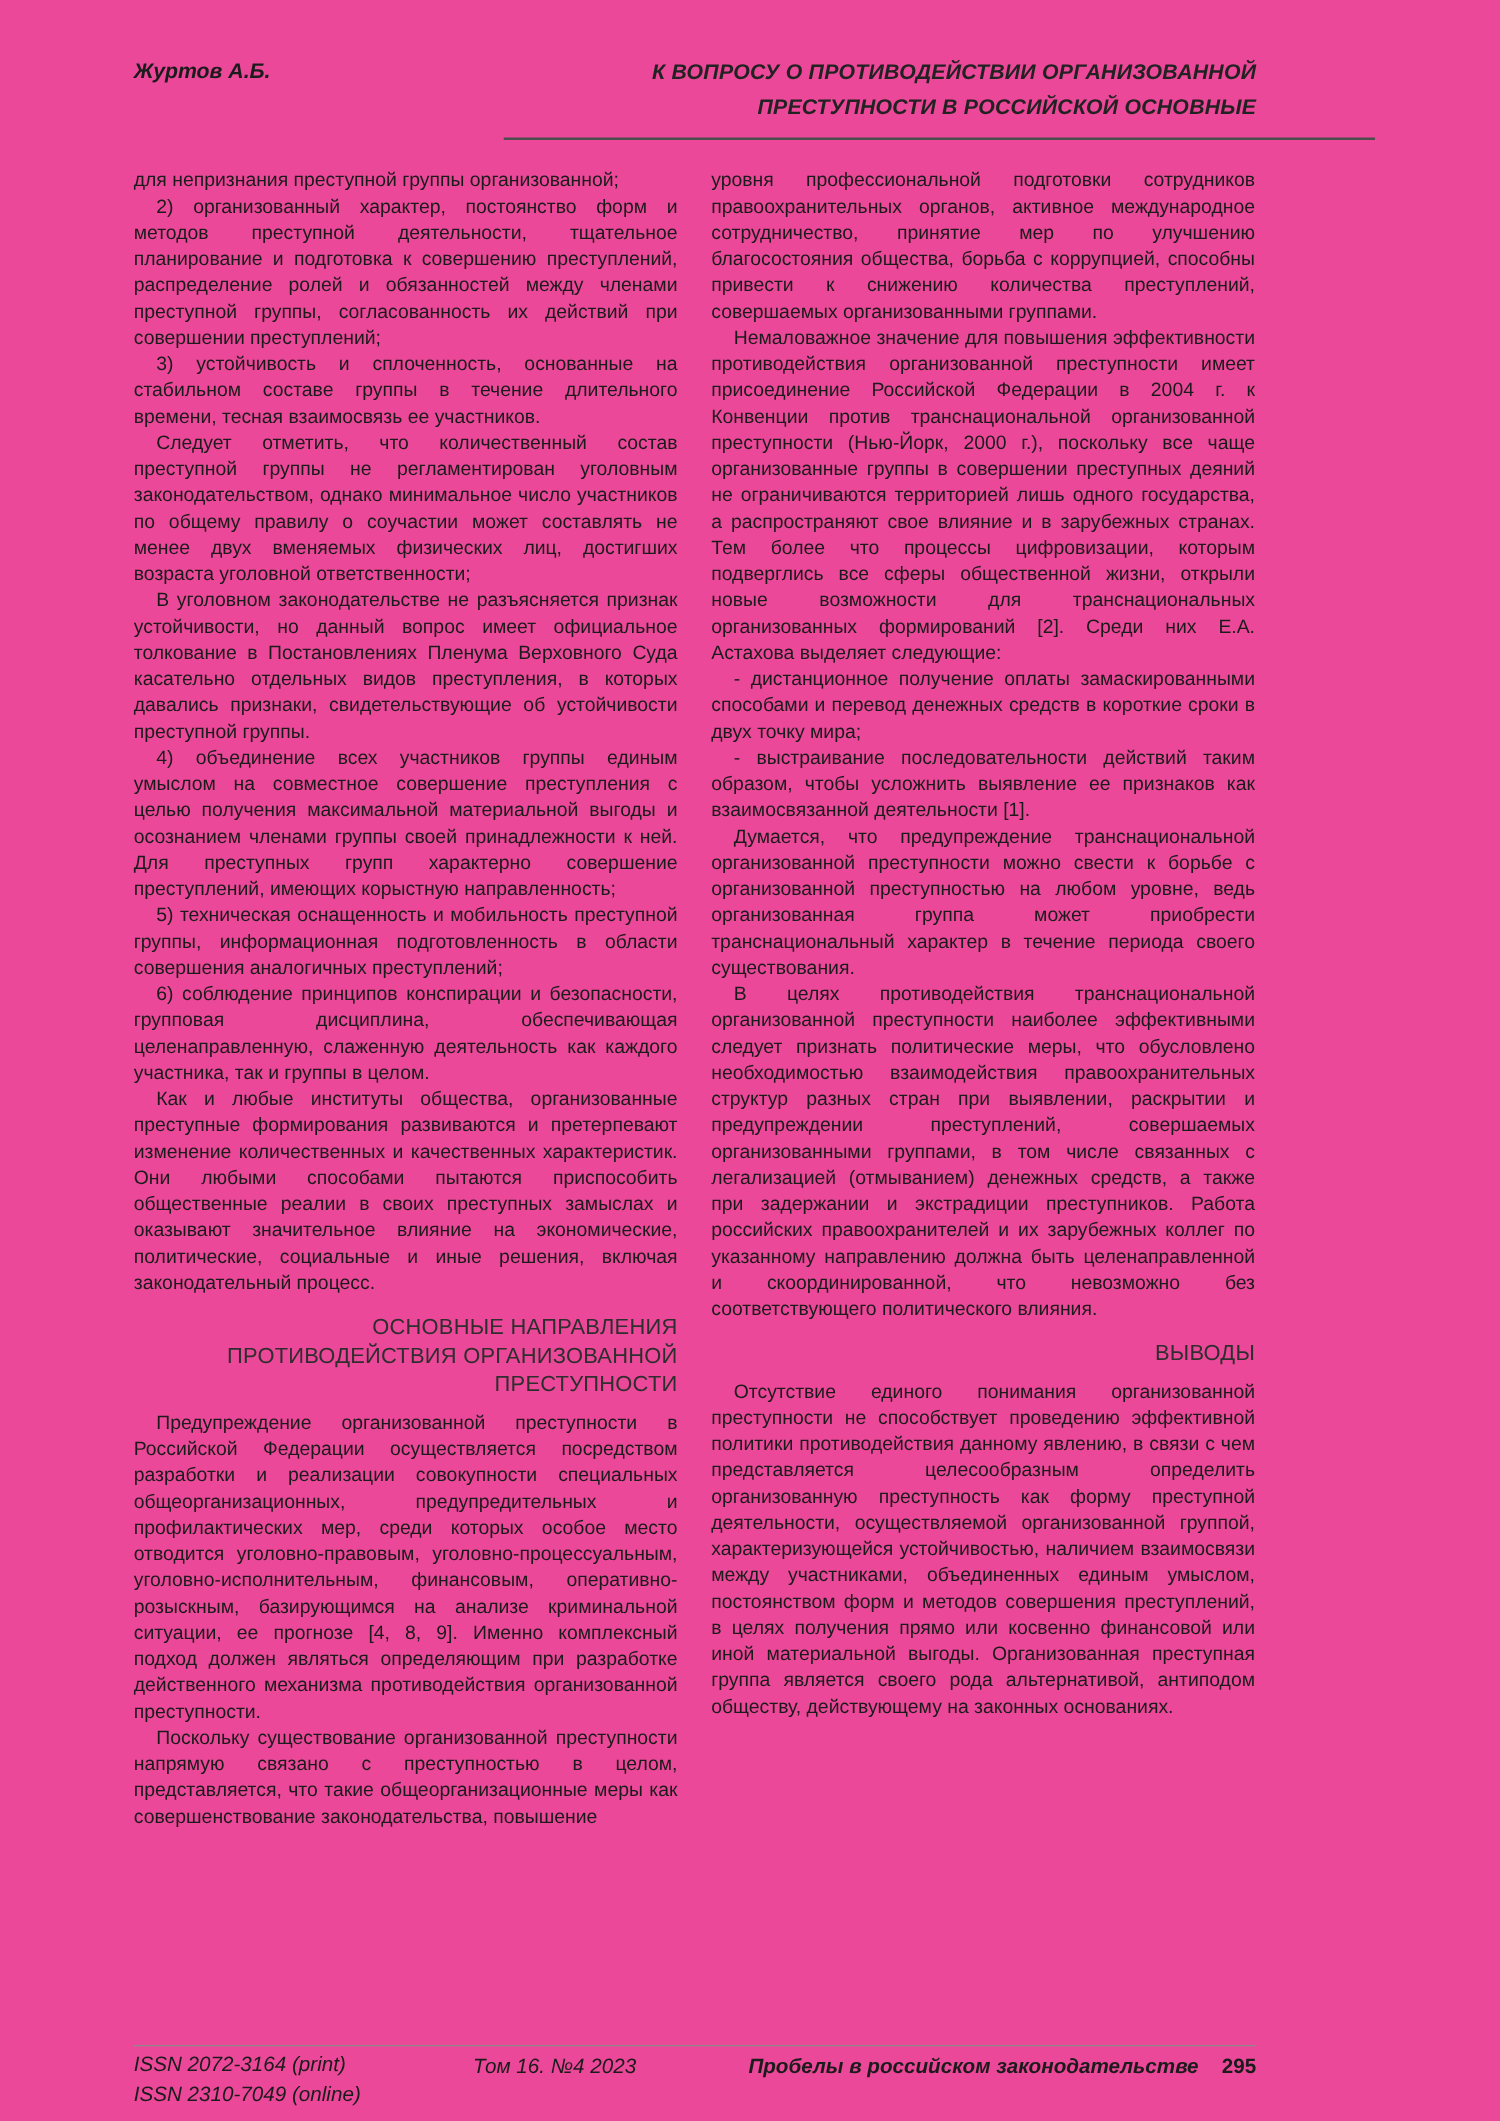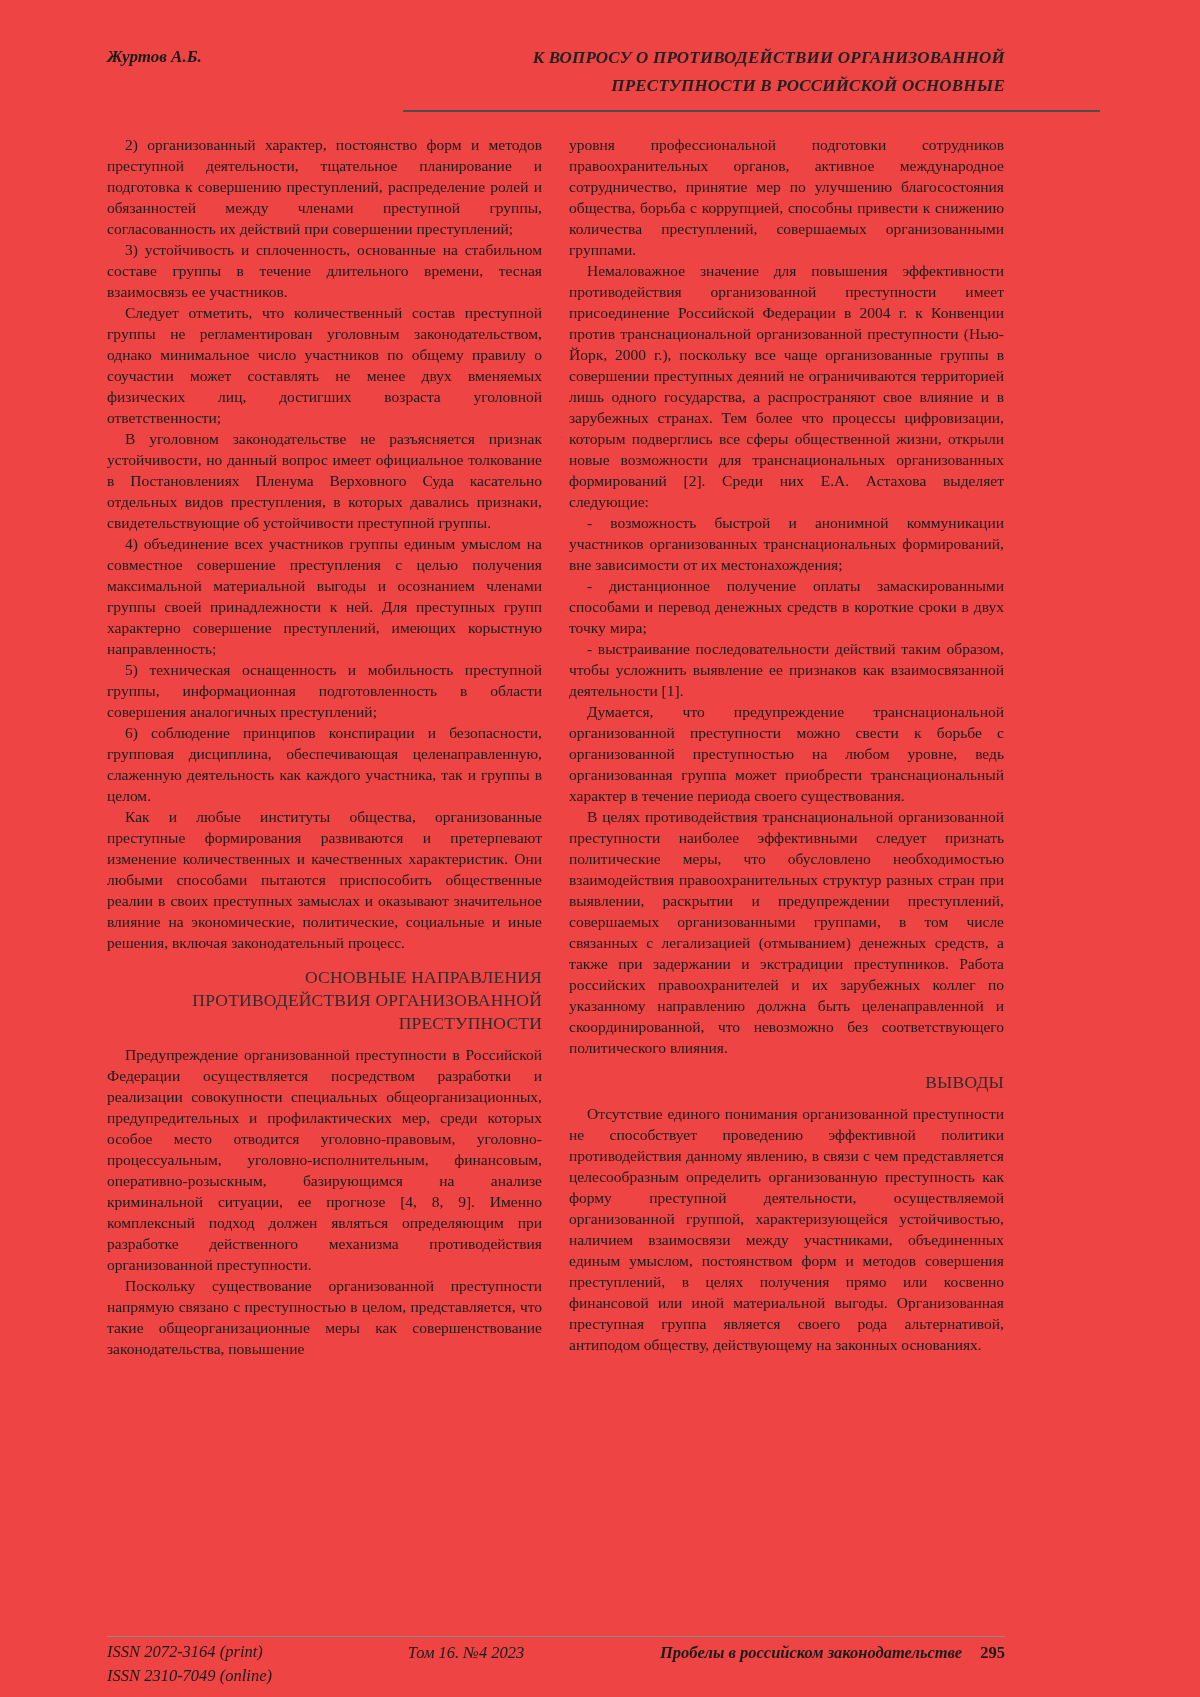--- a/index.html
+++ b/index.html
@@ -3,25 +3,25 @@
 <meta charset="utf-8">
 <style>
   html, body {
     margin: 0;
     padding: 0;
     background: #ffffff;
   }
   .page {
     width: 1200px;
     height: 1697px;
-    background: #ef4444;
+    background: #ec4899;
     position: relative;
     box-sizing: border-box;
     padding: 44px 195px 0 107px;
-    font-family: Liberation Serif, serif;
+    font-family: Liberation Sans, sans-serif;
     color: #1b1b1b;
     overflow: hidden;
   }
   .page-header {
     display: flex;
     justify-content: space-between;
     align-items: flex-start;
   }
   .author {
     font-weight: 700;
@@ -123,38 +123,38 @@
   <header class="page-header">
     <div class="author">Журтов А.Б.</div>
     <div class="running-title">К ВОПРОСУ О ПРОТИВОДЕЙСТВИИ ОРГАНИЗОВАННОЙ
 ПРЕСТУПНОСТИ В РОССИЙСКОЙ ОСНОВНЫЕ</div>
   </header>
 
   <div class="header-rule"></div>
 
   <main class="columns">
     <section class="col" id="col-left">
+        <p class="no-indent">для непризнания преступной группы организованной;</p>
         <p>2) организованный характер, постоянство форм и методов преступной деятельности, тщательное планирование и подготовка к совершению преступлений, распределение ролей и обязанностей между членами преступной группы, согласованность их действий при совершении преступлений;</p>
         <p>3) устойчивость и сплоченность, основанные на стабильном составе группы в течение длительного времени, тесная взаимосвязь ее участников.</p>
         <p>Следует отметить, что количественный состав преступной группы не регламентирован уголовным законодательством, однако минимальное число участников по общему правилу о соучастии может составлять не менее двух вменяемых физических лиц, достигших возраста уголовной ответственности;</p>
         <p>В уголовном законодательстве не разъясняется признак устойчивости, но данный вопрос имеет официальное толкование в Постановлениях Пленума Верховного Суда касательно отдельных видов преступления, в которых давались признаки, свидетельствующие об устойчивости преступной группы.</p>
         <p>4) объединение всех участников группы единым умыслом на совместное совершение преступления с целью получения максимальной материальной выгоды и осознанием членами группы своей принадлежности к ней. Для преступных групп характерно совершение преступлений, имеющих корыстную направленность;</p>
         <p>5) техническая оснащенность и мобильность преступной группы, информационная подготовленность в области совершения аналогичных преступлений;</p>
         <p>6) соблюдение принципов конспирации и безопасности, групповая дисциплина, обеспечивающая целенаправленную, слаженную деятельность как каждого участника, так и группы в целом.</p>
         <p>Как и любые институты общества, организованные преступные формирования развиваются и претерпевают изменение количественных и качественных характеристик. Они любыми способами пытаются приспособить общественные реалии в своих преступных замыслах и оказывают значительное влияние на экономические, политические, социальные и иные решения, включая законодательный процесс.</p>
         <h2>ОСНОВНЫЕ НАПРАВЛЕНИЯ
 ПРОТИВОДЕЙСТВИЯ ОРГАНИЗОВАННОЙ
 ПРЕСТУПНОСТИ</h2>
         <p>Предупреждение организованной преступности в Российской Федерации осуществляется посредством разработки и реализации совокупности специальных общеорганизационных, предупредительных и профилактических мер, среди которых особое место отводится уголовно-правовым, уголовно-процессуальным, уголовно-исполнительным, финансовым, оперативно-розыскным, базирующимся на анализе криминальной ситуации, ее прогнозе [4, 8, 9]. Именно комплексный подход должен являться определяющим при разработке действенного механизма противодействия организованной преступности.</p>
         <p>Поскольку существование организованной преступности напрямую связано с преступностью в целом, представляется, что такие общеорганизационные меры как совершенствование законодательства, повышение</p>
       </section>
     <section class="col" id="col-right">
         <p class="no-indent">уровня профессиональной подготовки сотрудников правоохранительных органов, активное международное сотрудничество, принятие мер по улучшению благосостояния общества, борьба с коррупцией, способны привести к снижению количества преступлений, совершаемых организованными группами.</p>
         <p>Немаловажное значение для повышения эффективности противодействия организованной преступности имеет присоединение Российской Федерации в 2004 г. к Конвенции против транснациональной организованной преступности (Нью-Йорк, 2000 г.), поскольку все чаще организованные группы в совершении преступных деяний не ограничиваются территорией лишь одного государства, а распространяют свое влияние и в зарубежных странах. Тем более что процессы цифровизации, которым подверглись все сферы общественной жизни, открыли новые возможности для транснациональных организованных формирований [2]. Среди них Е.А. Астахова выделяет следующие:</p>
-        <p>- возможность быстрой и анонимной коммуникации участников организованных транснациональных формирований, вне зависимости от их местонахождения;</p>
         <p>- дистанционное получение оплаты замаскированными способами и перевод денежных средств в короткие сроки в двух точку мира;</p>
         <p>- выстраивание последовательности действий таким образом, чтобы усложнить выявление ее признаков как взаимосвязанной деятельности [1].</p>
         <p>Думается, что предупреждение транснациональной организованной преступности можно свести к борьбе с организованной преступностью на любом уровне, ведь организованная группа может приобрести транснациональный характер в течение периода своего существования.</p>
         <p>В целях противодействия транснациональной организованной преступности наиболее эффективными следует признать политические меры, что обусловлено необходимостью взаимодействия правоохранительных структур разных стран при выявлении, раскрытии и предупреждении преступлений, совершаемых организованными группами, в том числе связанных с легализацией (отмыванием) денежных средств, а также при задержании и экстрадиции преступников. Работа российских правоохранителей и их зарубежных коллег по указанному направлению должна быть целенаправленной и скоординированной, что невозможно без соответствующего политического влияния.</p>
         <h2>ВЫВОДЫ</h2>
         <p>Отсутствие единого понимания организованной преступности не способствует проведению эффективной политики противодействия данному явлению, в связи с чем представляется целесообразным определить организованную преступность как форму преступной деятельности, осуществляемой организованной группой, характеризующейся устойчивостью, наличием взаимосвязи между участниками, объединенных единым умыслом, постоянством форм и методов совершения преступлений, в целях получения прямо или косвенно финансовой или иной материальной выгоды. Организованная преступная группа является своего рода альтернативой, антиподом обществу, действующему на законных основаниях.</p>
       </section>
   </main>
 
   <div class="footer-rule"></div>

